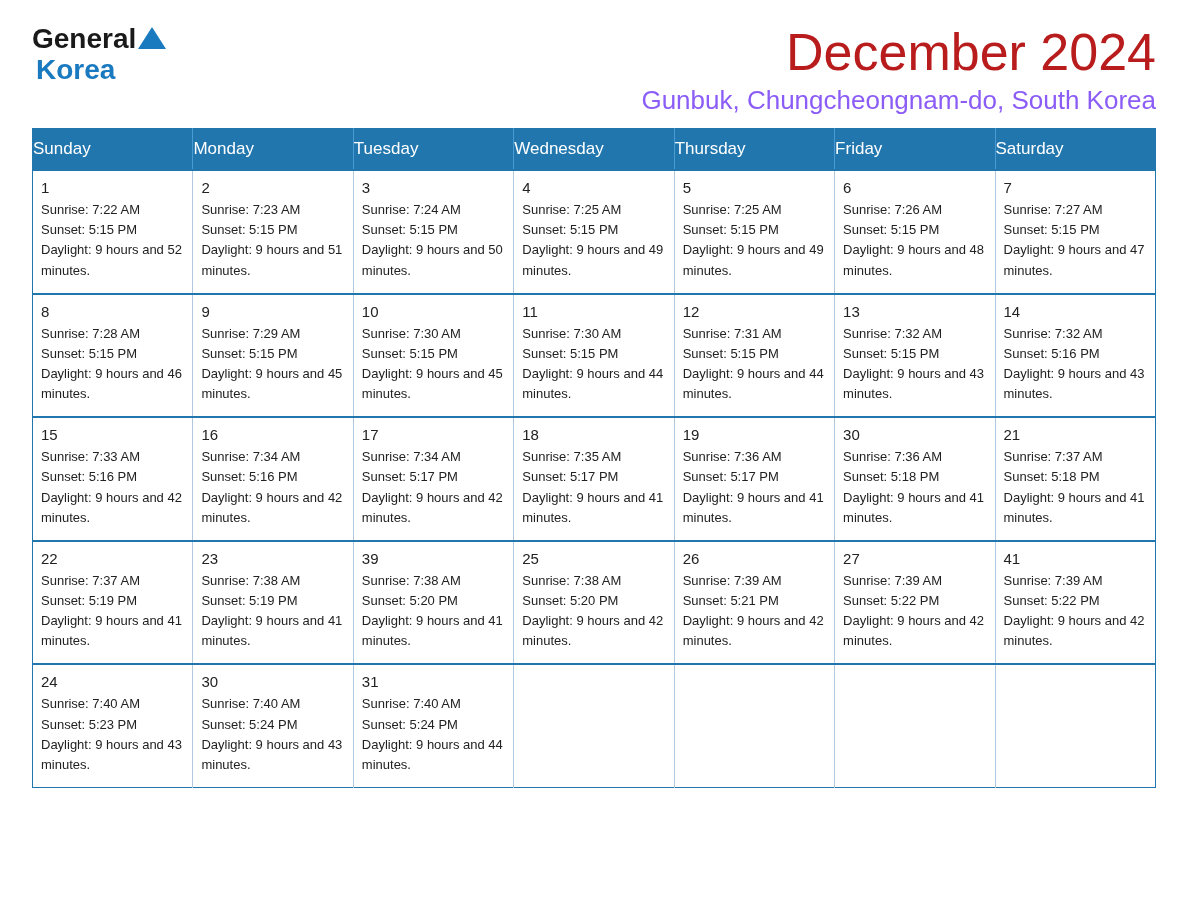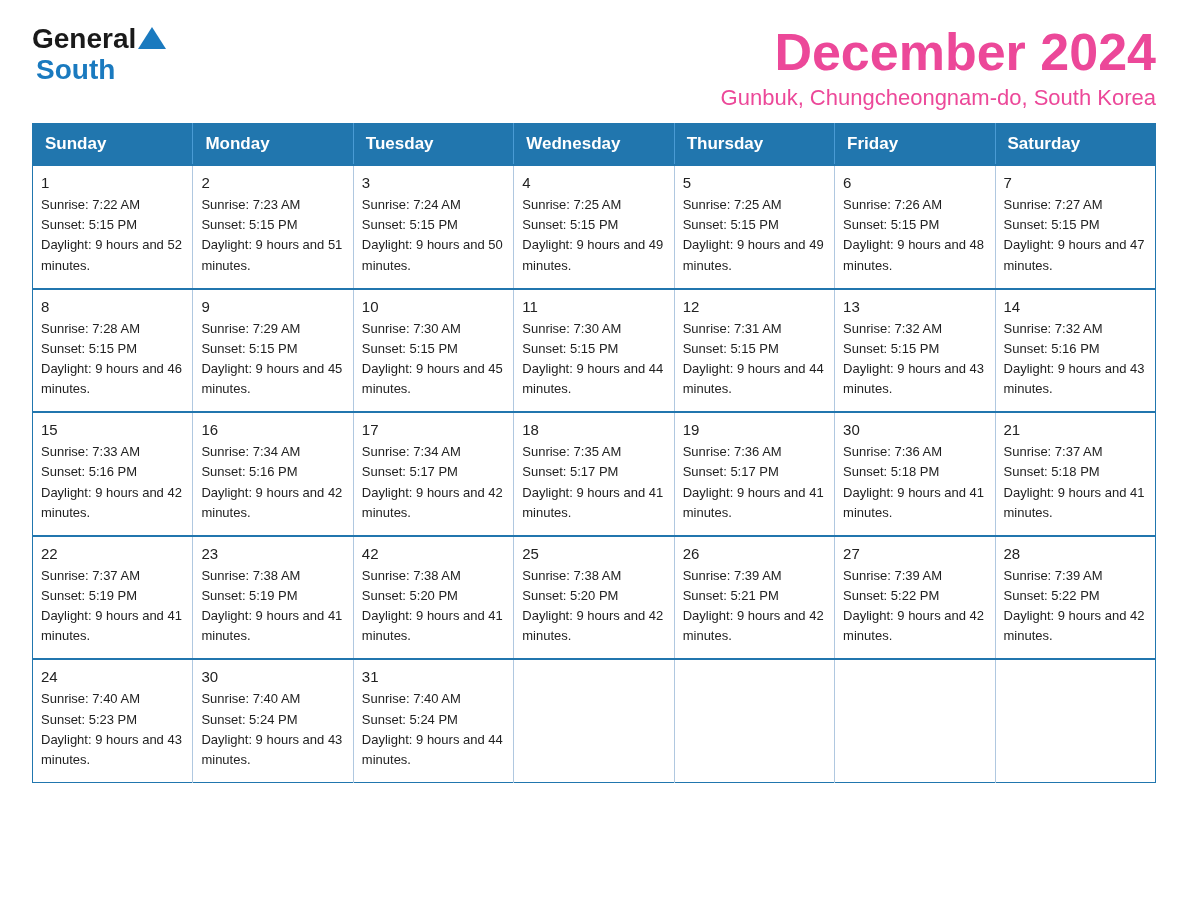--- a/index.html
+++ b/index.html
@@ -47,40 +47,40 @@
       color: #1a7abf;
       font-size: 28px;
       font-weight: bold;
       padding-left: 4px;
     }
     .title-block {
       text-align: right;
     }
     .month-title {
       font-size: 52px;
-      font-weight: bold;
-      color: #ec4899;
+      font-weight: normal;
+      color: #b91c1c;
       line-height: 1.1;
     }
     .location {
-      font-size: 22px;
-      color: #ec4899;
+      font-size: 26px;
+      color: #8b5cf6;
       margin-top: 4px;
     }
     .calendar {
       width: 100%;
       border-collapse: collapse;
       border: 1px solid #2176ae;
     }
     .calendar thead tr th {
       background-color: #2176ae;
       color: #fff;
       font-size: 17px;
-      font-weight: bold;
-      padding: 10px 12px;
+      font-weight: normal;
+      padding: 10px 0;
       text-align: left;
       border-right: 1px solid #4a9bd4;
     }
     .calendar thead tr th:last-child {
       border-right: none;
       margin-top: 34px;
     }
     .calendar tbody tr td {
       vertical-align: top;
       padding: 8px 8px 12px 8px;
@@ -112,21 +112,21 @@
 </head>
 <body>
 
 <div class="header">
   <div class="logo">
     <div class="logo-wrap">
       <div class="logo-line1">
         <span class="logo-text-general">General</span>
         <span class="logo-triangle"></span>
       </div>
-      <div class="logo-line2">South</div>
+      <div class="logo-line2">Korea</div>
     </div>
   </div>
   <div class="title-block">
     <div class="month-title">December 2024</div>
     <div class="location">Gunbuk, Chungcheongnam-do, South Korea</div>
   </div>
 </div>
 
 <table class="calendar">
   <thead>
@@ -234,37 +234,37 @@
       <tr>
         <td>
           <span class="day-num">22</span>
 <div class="cell-info">Sunrise: 7:37 AM<br>Sunset: 5:19 PM<br>Daylight: 9 hours and 41 minutes.</div>
         </td>
         <td>
           <span class="day-num">23</span>
 <div class="cell-info">Sunrise: 7:38 AM<br>Sunset: 5:19 PM<br>Daylight: 9 hours and 41 minutes.</div>
         </td>
         <td>
-          <span class="day-num">42</span>
+          <span class="day-num">39</span>
 <div class="cell-info">Sunrise: 7:38 AM<br>Sunset: 5:20 PM<br>Daylight: 9 hours and 41 minutes.</div>
         </td>
         <td>
           <span class="day-num">25</span>
 <div class="cell-info">Sunrise: 7:38 AM<br>Sunset: 5:20 PM<br>Daylight: 9 hours and 42 minutes.</div>
         </td>
         <td>
           <span class="day-num">26</span>
 <div class="cell-info">Sunrise: 7:39 AM<br>Sunset: 5:21 PM<br>Daylight: 9 hours and 42 minutes.</div>
         </td>
         <td>
           <span class="day-num">27</span>
 <div class="cell-info">Sunrise: 7:39 AM<br>Sunset: 5:22 PM<br>Daylight: 9 hours and 42 minutes.</div>
         </td>
         <td>
-          <span class="day-num">28</span>
+          <span class="day-num">41</span>
 <div class="cell-info">Sunrise: 7:39 AM<br>Sunset: 5:22 PM<br>Daylight: 9 hours and 42 minutes.</div>
         </td>
       </tr>
       <tr>
         <td>
           <span class="day-num">24</span>
 <div class="cell-info">Sunrise: 7:40 AM<br>Sunset: 5:23 PM<br>Daylight: 9 hours and 43 minutes.</div>
         </td>
         <td>
           <span class="day-num">30</span>

